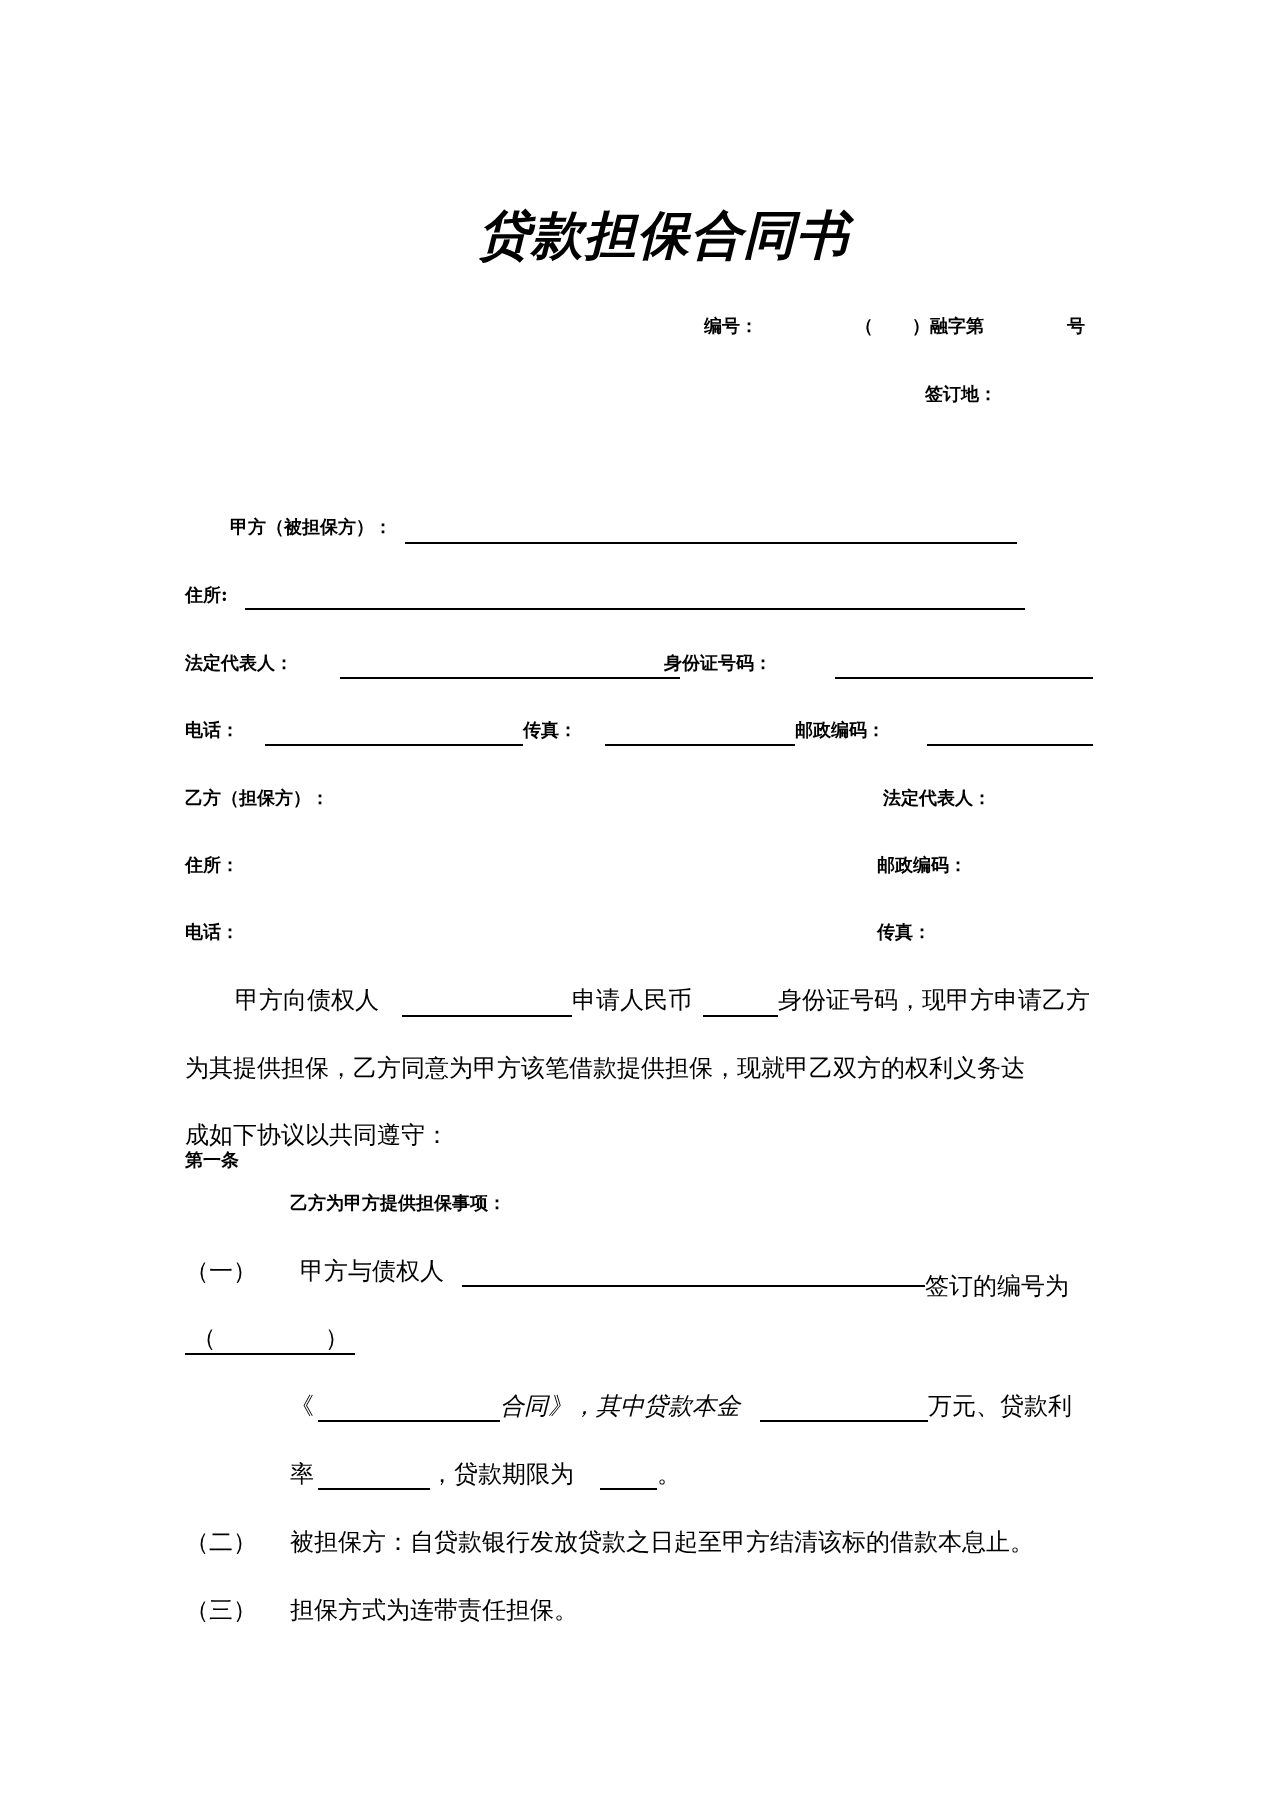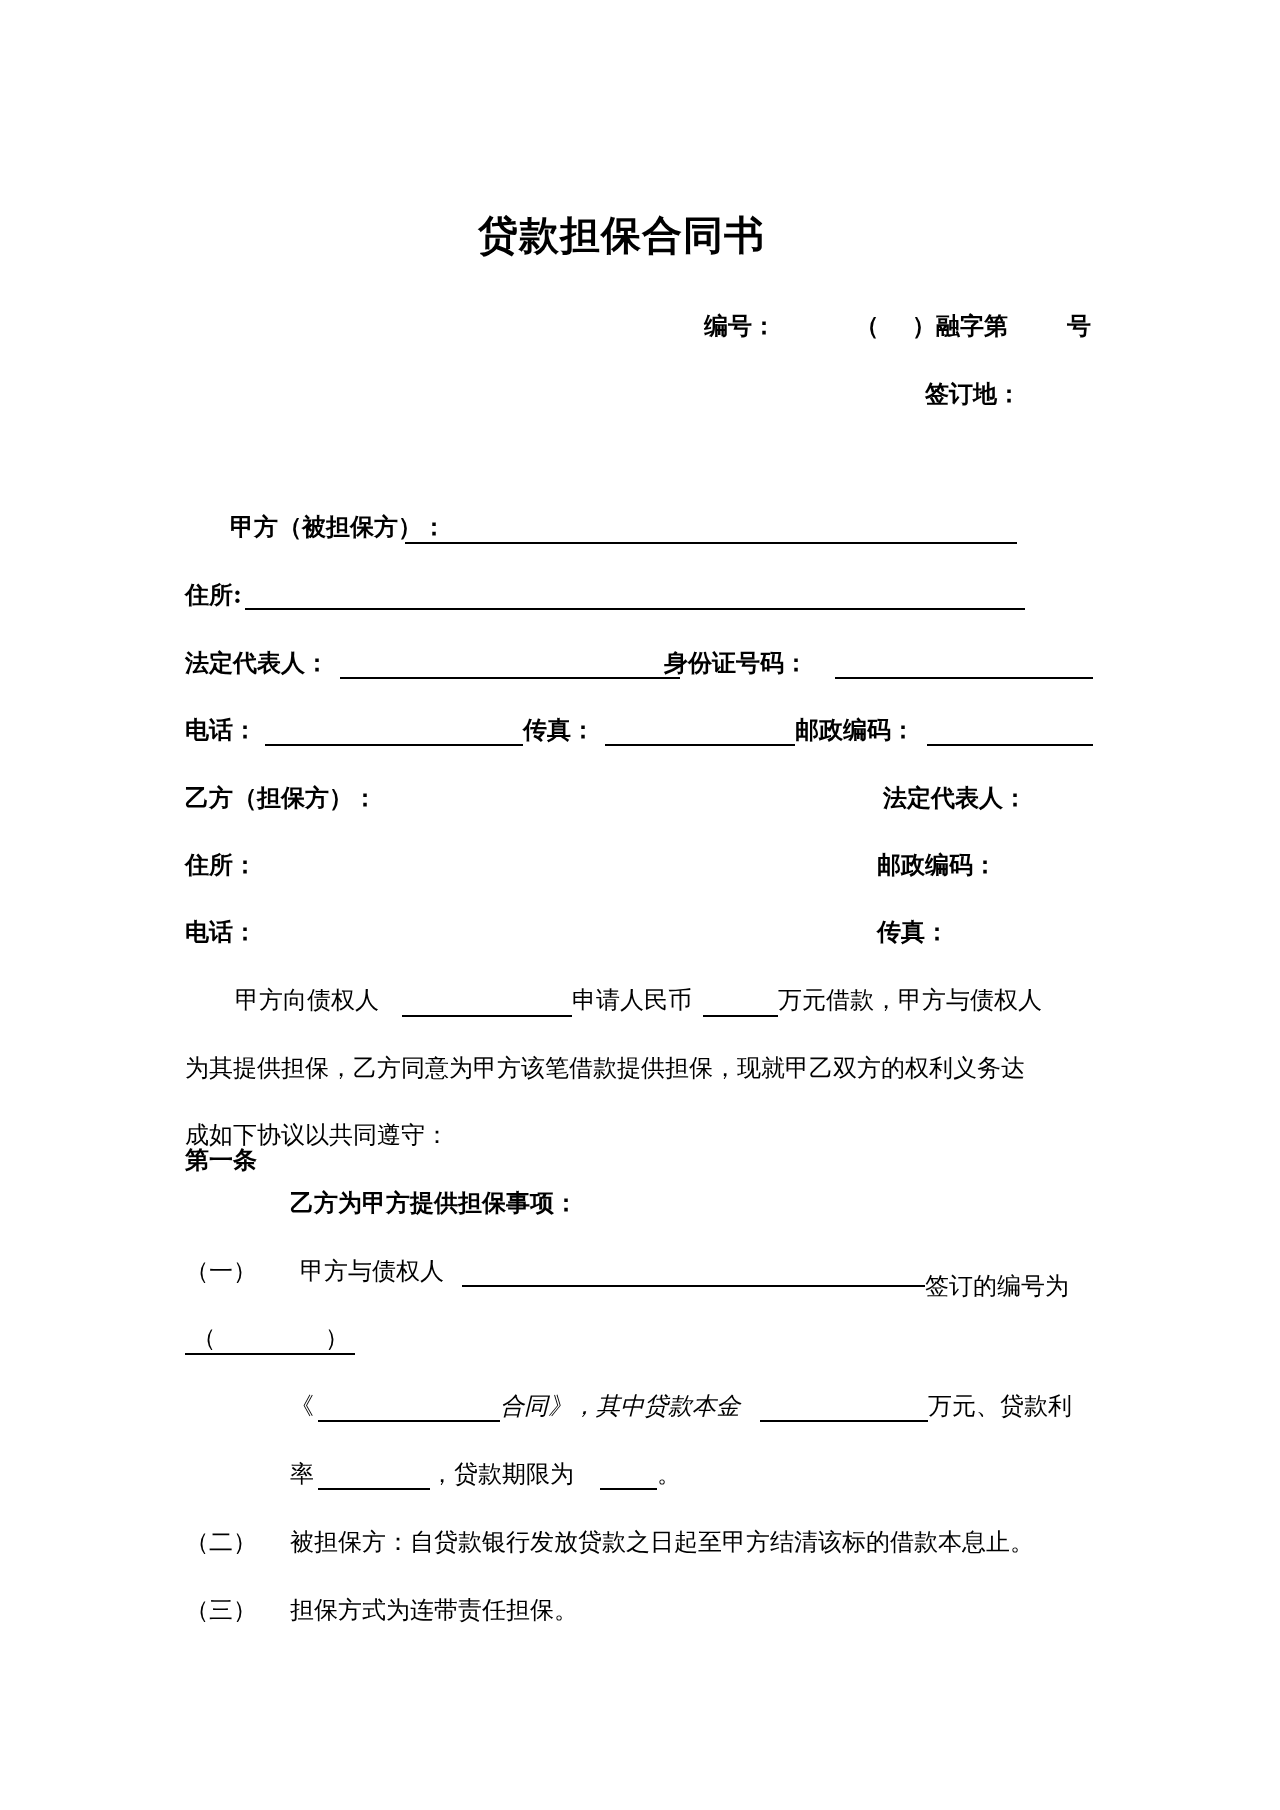--- a/index.html
+++ b/index.html
@@ -1,21 +1,21 @@
 <!DOCTYPE html>
 <html><head>
 <meta charset="utf-8">
 <style>
   html, body { margin:0; padding:0; background:#ffffff; }
   body { width:1280px; height:1810px; position:relative; overflow:hidden;
          font-family:"DejaVu Serif", "Liberation Serif", serif; color:#000; }
   .abs { position:absolute; white-space:nowrap; }
   .b { font-weight:bold; }
-  .t { font-size:24px; line-height:30px;text-align:center; }
-  .title { font-size:40px; line-height:56px; font-weight:bold; letter-spacing:1px; }
+  .t { font-size:18px; line-height:30px;text-align:center; }
+  .title { font-size:52px; line-height:56px; font-weight:bold; letter-spacing:1px;font-style:italic; }
   .ul { position:absolute; height:0; border-bottom:2px solid #000; }
   .p { font-size:24px; line-height:30px; }
 </style>
 </head>
 <body>
 
 <div class="abs title" style="left:478px; top:207px;">贷款担保合同书</div>
 
 <div class="abs t b" style="left:704px; top:311px;">编号：</div>
 <div class="abs t b" style="left:855px; top:311px;">（</div>
@@ -47,21 +47,21 @@
 <div class="abs t b" style="left:185px; top:850px;">住所：</div>
 <div class="abs t b" style="left:877px; top:850px;">邮政编码：</div>
 
 <div class="abs t b" style="left:185px; top:917px;">电话：</div>
 <div class="abs t b" style="left:877px; top:917px;">传真：</div>
 
 <div class="abs p" style="left:235px; top:985px;">甲方向债权人</div>
 <div class="ul" style="left:402px; top:1015px; width:170px;"></div>
 <div class="abs p" style="left:572px; top:985px;">申请人民币</div>
 <div class="ul" style="left:703px; top:1015px; width:75px;"></div>
-<div class="abs p" style="left:778px; top:985px;">万元借款，甲方与债权人</div>
+<div class="abs p" style="left:778px; top:985px;">身份证号码，现甲方申请乙方</div>
 
 <div class="abs p" style="left:185px; top:1053px;">为其提供担保，乙方同意为甲方该笔借款提供担保，现就甲乙双方的权利义务达</div>
 <div class="abs p" style="left:185px; top:1120px;">成如下协议以共同遵守：</div>
 
 <div class="abs t b" style="left:185px; top:1145px;">第一条</div>
 <div class="abs t b" style="left:290px; top:1188px;">乙方为甲方提供担保事项：</div>
 
 <div class="abs p" style="left:185px; top:1256px;">（一）</div>
 <div class="abs p" style="left:300px; top:1256px;">甲方与债权人</div>
 <div class="ul" style="left:462px; top:1285px; width:463px;"></div>

